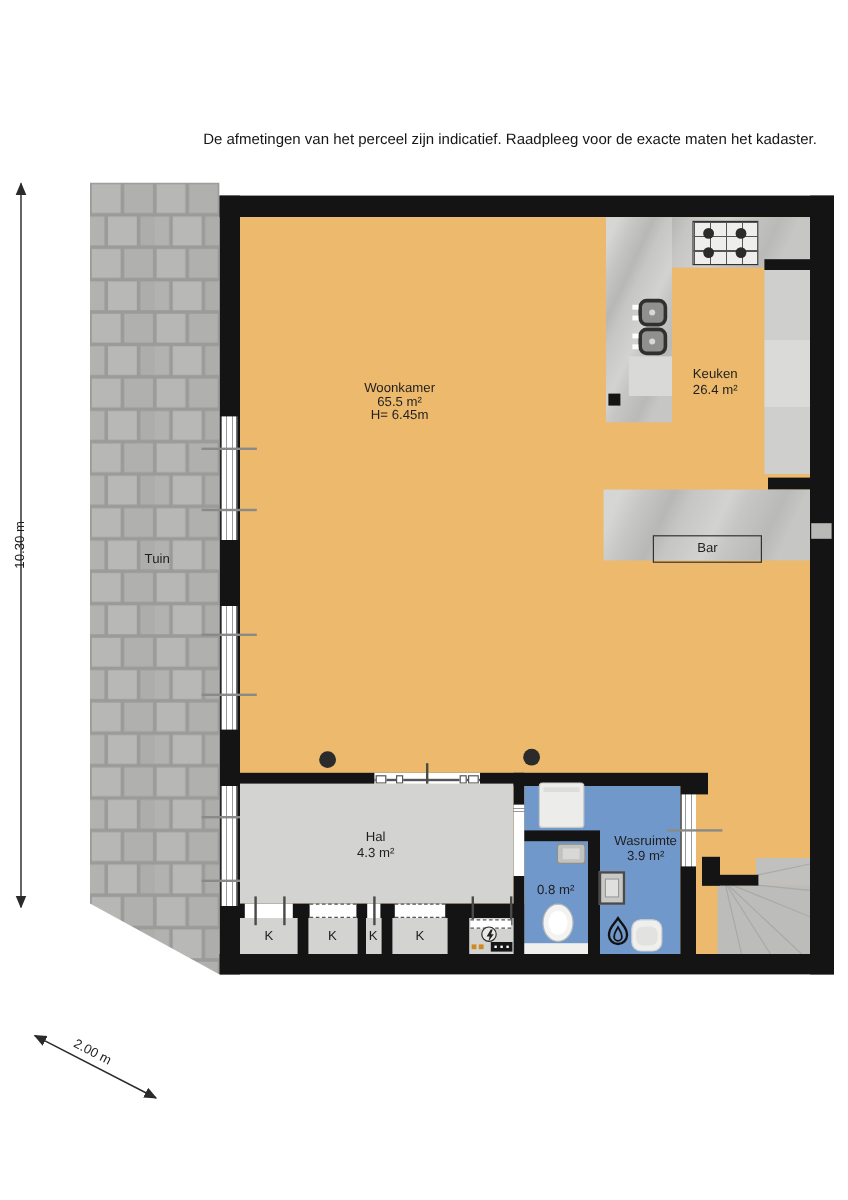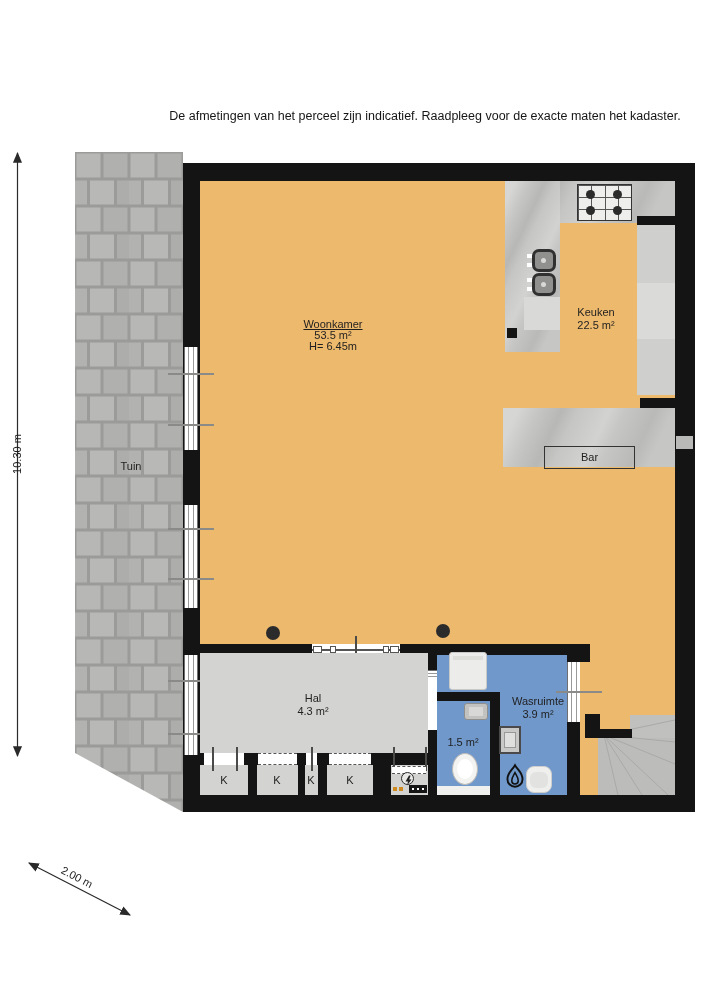--- a/index.html
+++ b/index.html
@@ -82,27 +82,27 @@
   <div class="fix" style="left:527px;top:278px;width:5px;height:4px;background:#fff;"></div>
   <div class="fix" style="left:527px;top:287px;width:5px;height:4px;background:#fff;"></div>
   <div class="fix" style="left:524px;top:297px;width:36px;height:33px;background:#d9d9d7;"></div>
   <div class="fix" style="left:507px;top:328px;width:10px;height:10px;background:#141414;"></div>
 
   <div class="marble" style="left:503px;top:408px;width:172px;height:59px;"></div>
   <div class="abs" style="left:676px;top:436px;width:17px;height:13px;background:#b9b9b7;"></div>
   <div class="abs" style="left:544px;top:446px;width:89px;height:21px;border:1px solid #333;line-height:21px;text-align:center;font-size:11px;color:#1f1f1f;">Bar</div>
 
   <div class="lbl" style="left:273px;top:318px;width:120px;">
-    <div style="line-height:12px;text-decoration:underline;">Woonkamer</div>
-    <div style="line-height:11px;">53.5 m²</div>
+    <div style="line-height:12px;">Woonkamer</div>
+    <div style="line-height:11px;">65.5 m²</div>
     <div style="line-height:11px;">H= 6.45m</div>
   </div>
   <div class="lbl" style="left:556px;top:306px;width:80px;">
     <div>Keuken</div>
-    <div>22.5 m²</div>
+    <div>26.4 m²</div>
   </div>
 
   <div class="dot" style="left:266px;top:626px;width:14px;height:14px;"></div>
   <div class="dot" style="left:436px;top:624px;width:14px;height:14px;"></div>
 
   <div class="wall" style="left:200px;top:644px;width:390px;height:11px;"></div>
 
   <div class="abs" style="left:312px;top:644px;width:88px;height:11px;background:#fff;"></div>
   <div class="abs" style="left:312px;top:649px;width:88px;height:1.5px;background:#555;"></div>
   <div class="fix" style="left:313px;top:646px;width:9px;height:7px;background:#fff;border:1px solid #555;"></div>
@@ -160,21 +160,21 @@
   <div class="wall" style="left:490px;top:692px;width:10px;height:103px;"></div>
   <div class="wall" style="left:567px;top:648px;width:13px;height:147px;"></div>
   <div class="wall" style="left:572px;top:647px;width:18px;height:15px;"></div>
   <div class="window-v" style="left:567px;top:662px;width:13px;height:60px;"></div>
   <div class="tick-h" style="left:556px;top:691px;width:46px;"></div>
 
   <div class="lbl" style="left:498px;top:695px;width:80px;">
     <div>Wasruimte</div>
     <div>3.9 m²</div>
   </div>
-  <div class="lbl" style="left:438px;top:736px;width:50px;">1.5 m²</div>
+  <div class="lbl" style="left:438px;top:736px;width:50px;">0.8 m²</div>
 
   <div class="fix" style="left:449px;top:652px;width:38px;height:38px;background:#ececea;border:1px solid #c9c9c7;border-radius:3px;"></div>
   <div class="fix" style="left:453px;top:656px;width:30px;height:4px;background:#ddddda;"></div>
   <div class="fix" style="left:464px;top:703px;width:24px;height:17px;background:#c2c2c0;border:1px solid #8f8f8d;border-radius:3px;"></div>
   <div class="fix" style="left:469px;top:707px;width:14px;height:9px;background:#d8d8d6;"></div>
   <div class="fix" style="left:452px;top:753px;width:26px;height:32px;background:#f3f3f1;border:1px solid #b9b9b7;border-radius:50%;"></div>
   <div class="fix" style="left:457px;top:759px;width:16px;height:20px;background:#ffffff;border-radius:50%;"></div>
   <div class="fix" style="left:437px;top:786px;width:53px;height:9px;background:#f0f0ee;"></div>
   <div class="fix" style="left:499px;top:726px;width:22px;height:28px;background:#c9c9c7;border:2px solid #4a4a4a;"></div>
   <div class="fix" style="left:504px;top:732px;width:12px;height:16px;background:#e0e0de;border:1px solid #999;"></div>

